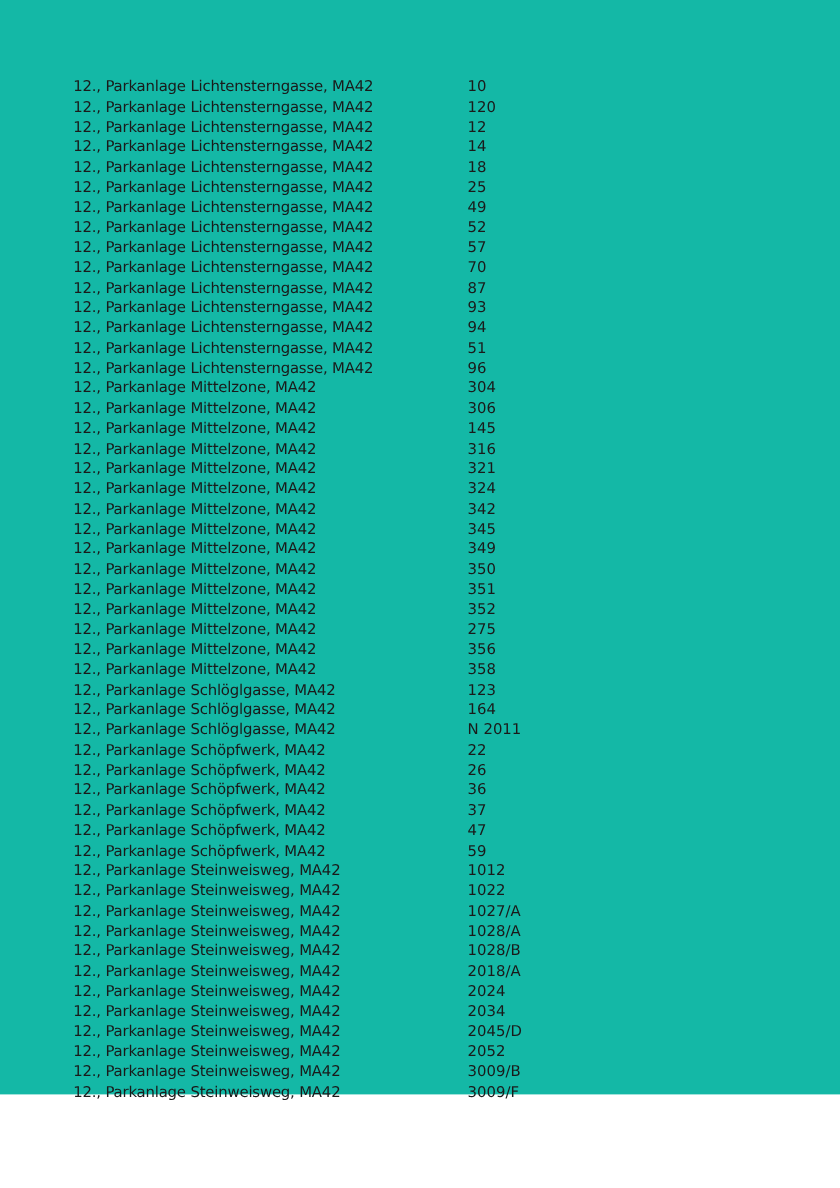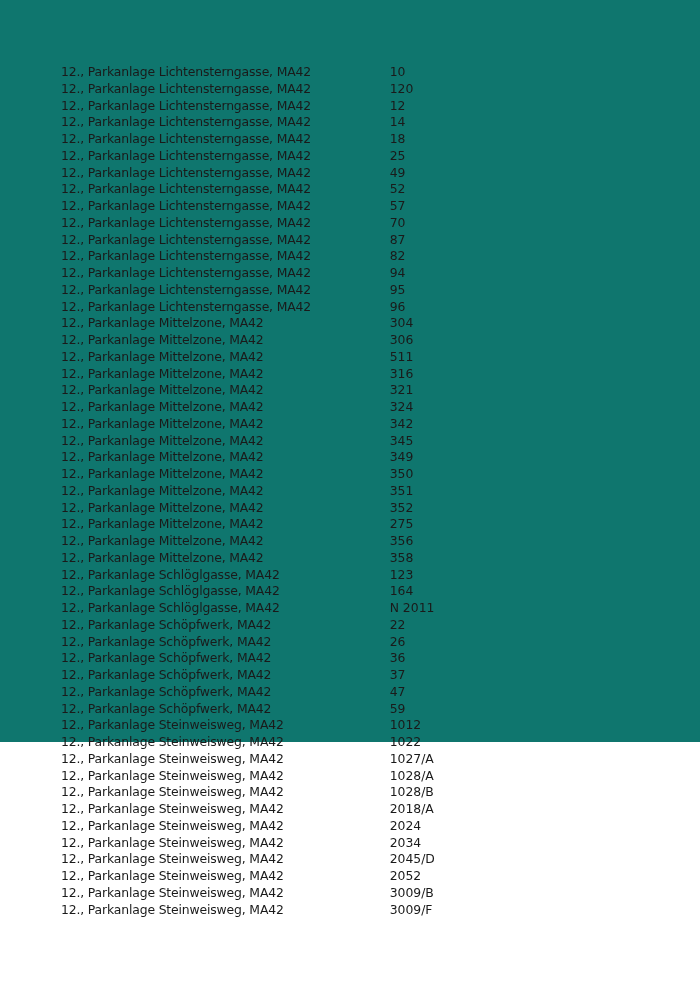--- a/index.html
+++ b/index.html
@@ -11,22 +11,22 @@
       width: 700px;
       height: 990px;
       position: relative;
       overflow: hidden;
       font-family: "DejaVu Sans", "Liberation Sans", sans-serif;
       color: #1a1a1a;
     }
     .page {
       position: absolute;
       left: 0; top: 0;
-      width: 700px; height: 742px;
-      background: #0f766e;
+      width: 700px; height: 912px;
+      background: #14b8a6;
     }
     .table {
       position: absolute;
       left: 61px;
       top: 64px;
       width: 420px;
     }
     .row {
       display: flex;
       height: 16.75px;
@@ -88,45 +88,45 @@
       <div class="row">
         <span class="cell-location">12., Parkanlage Lichtensterngasse, MA42</span>
         <span class="cell-number">70</span>
       </div>
       <div class="row">
         <span class="cell-location">12., Parkanlage Lichtensterngasse, MA42</span>
         <span class="cell-number">87</span>
       </div>
       <div class="row">
         <span class="cell-location">12., Parkanlage Lichtensterngasse, MA42</span>
-        <span class="cell-number">82</span>
+        <span class="cell-number">93</span>
       </div>
       <div class="row">
         <span class="cell-location">12., Parkanlage Lichtensterngasse, MA42</span>
         <span class="cell-number">94</span>
       </div>
       <div class="row">
         <span class="cell-location">12., Parkanlage Lichtensterngasse, MA42</span>
-        <span class="cell-number">95</span>
+        <span class="cell-number">51</span>
       </div>
       <div class="row">
         <span class="cell-location">12., Parkanlage Lichtensterngasse, MA42</span>
         <span class="cell-number">96</span>
       </div>
       <div class="row">
         <span class="cell-location">12., Parkanlage Mittelzone, MA42</span>
         <span class="cell-number">304</span>
       </div>
       <div class="row">
         <span class="cell-location">12., Parkanlage Mittelzone, MA42</span>
         <span class="cell-number">306</span>
       </div>
       <div class="row">
         <span class="cell-location">12., Parkanlage Mittelzone, MA42</span>
-        <span class="cell-number">511</span>
+        <span class="cell-number">145</span>
       </div>
       <div class="row">
         <span class="cell-location">12., Parkanlage Mittelzone, MA42</span>
         <span class="cell-number">316</span>
       </div>
       <div class="row">
         <span class="cell-location">12., Parkanlage Mittelzone, MA42</span>
         <span class="cell-number">321</span>
       </div>
       <div class="row">

